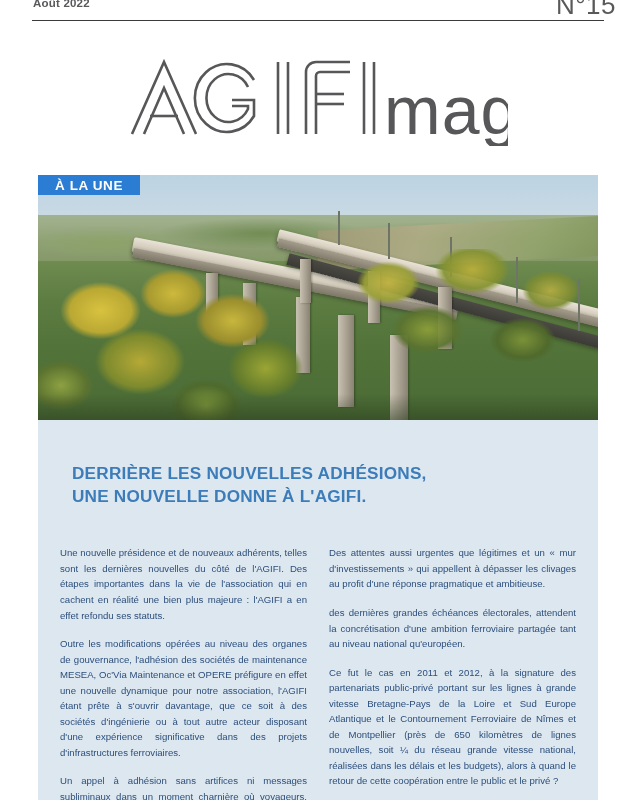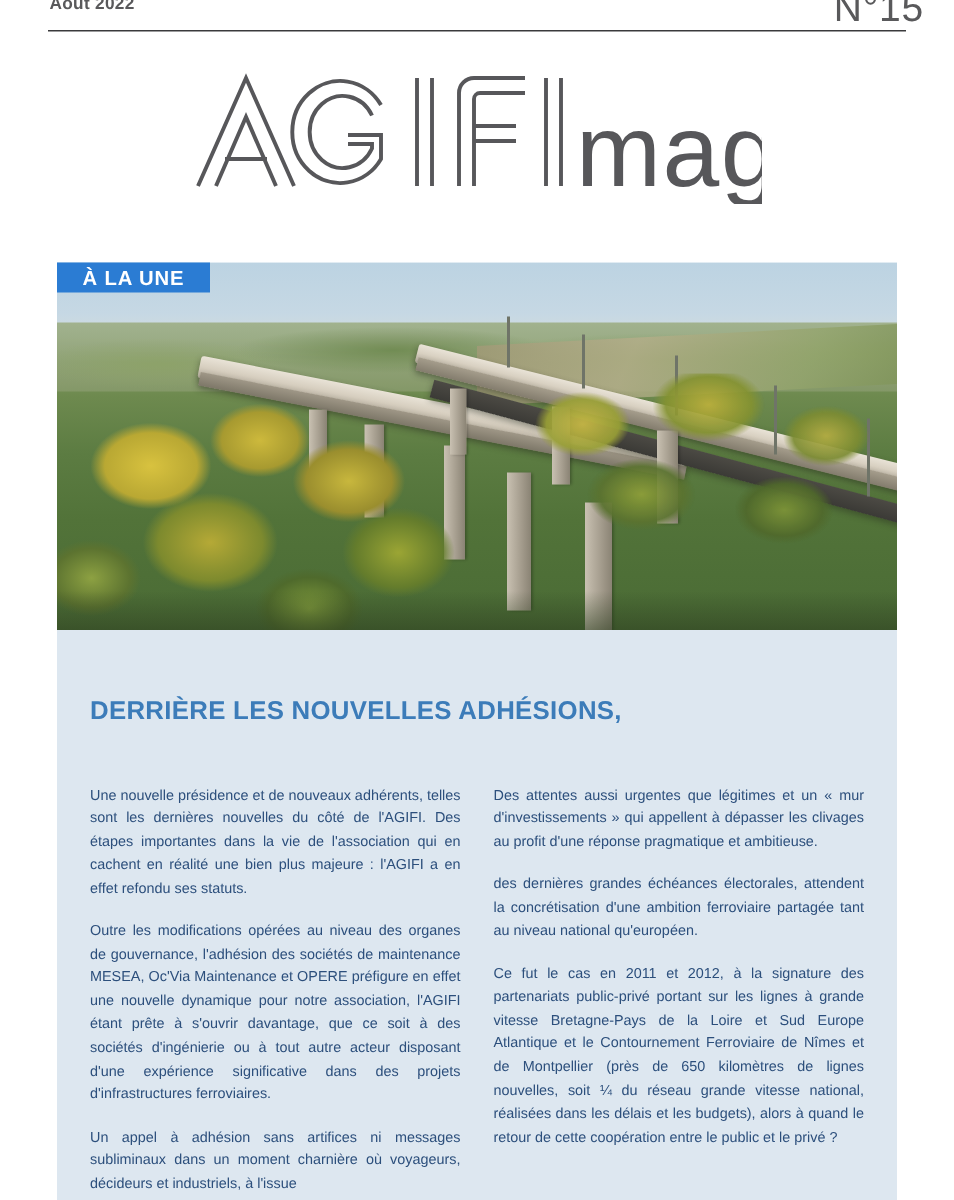--- a/index.html
+++ b/index.html
@@ -52,21 +52,21 @@
   }
 
   
   .logo-wrap {
     position: absolute;
     left: 0;
     top: 44px;
     width: 636px;
     height: 112px;
     display: flex;
-    align-items: flex-start;
+    align-items: center;
     justify-content: center;
   }
   .logo-svg { display: block; }
 
   
   .hero {
     position: absolute;
     left: 38px;
     top: 175px;
     width: 560px;
@@ -214,21 +214,21 @@
     background: #dde7f0;
     box-sizing: border-box;
     padding: 42px 22px 0 22px;
   }
   .article-title {
     color: #3c7cb9;
     font-size: 17.2px;
     font-weight: bold;
     line-height: 1.32;
     letter-spacing: .2px;
-    margin: 0 0 26px 0;
+    margin: 0 0 26px 12px;
   }
   .article-title .line { display: block; }
 
   .columns {
     display: flex;
     gap: 22px;
   }
   .col {
     width: 258px;
   }
@@ -305,20 +305,21 @@
   <div class="canopy"></div>
   <div class="canopy-right"></div>
   <div class="hero-bottom-fade"></div>
 </div>
 
 <div class="badge">À LA UNE</div>
 
 <div class="article">
   <h1 class="article-title">
     <span class="line">DERRIÈRE LES NOUVELLES ADHÉSIONS,</span>
+    <span class="line">UNE NOUVELLE DONNE À L'AGIFI.</span>
   </h1>
 
   <div class="columns">
     <div class="col">
       <p>Une nouvelle présidence et de nouveaux adhérents, telles sont les dernières nouvelles du côté de l'AGIFI. Des étapes importantes dans la vie de l'association qui en cachent en réalité une bien plus majeure : l'AGIFI a en effet refondu ses statuts.</p>
       <p>Outre les modifications opérées au niveau des organes de gouvernance, l'adhésion des sociétés de maintenance MESEA, Oc'Via Maintenance et OPERE préfigure en effet une nouvelle dynamique pour notre association, l'AGIFI étant prête à s'ouvrir davantage, que ce soit à des sociétés d'ingénierie ou à tout autre acteur disposant d'une expérience significative dans des projets d'infrastructures ferroviaires.</p>
       <p>Un appel à adhésion sans artifices ni messages subliminaux dans un moment charnière où voyageurs, décideurs et industriels, à l'issue</p>
     </div>
     <div class="col">
       <p>Des attentes aussi urgentes que légitimes et un « mur d'investissements » qui appellent à dépasser les clivages au profit d'une réponse pragmatique et ambitieuse.</p>

